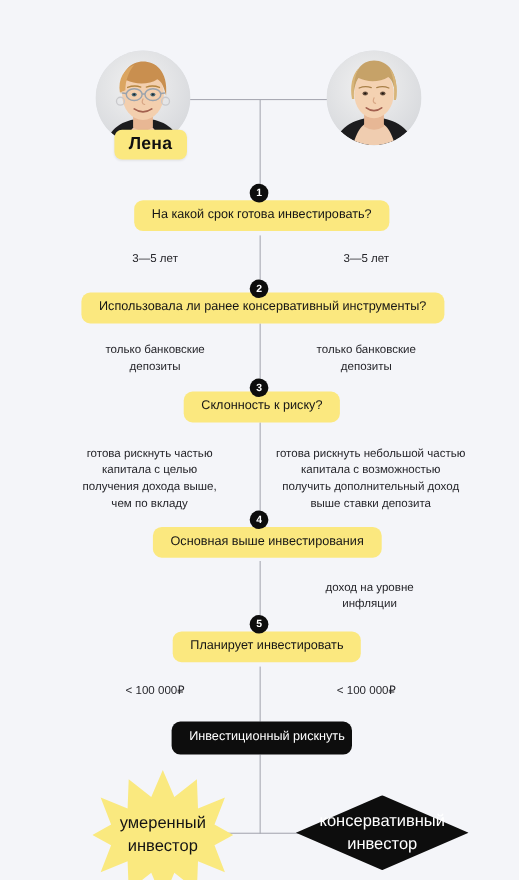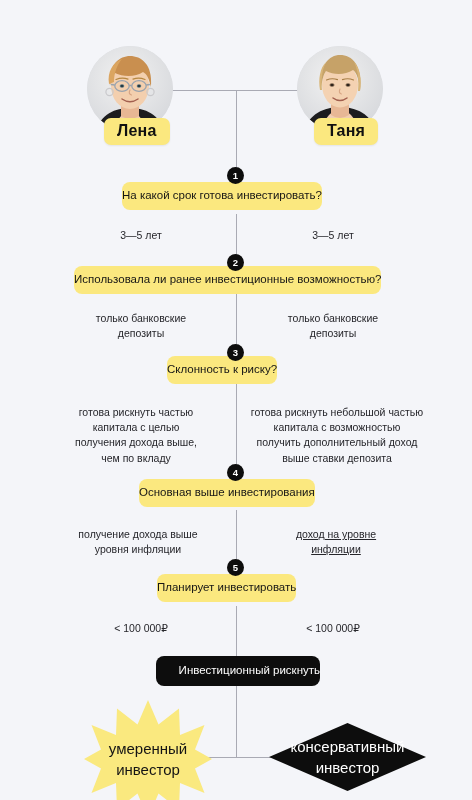--- a/index.html
+++ b/index.html
@@ -28,23 +28,23 @@
   .name-tag{
     position:absolute;background:#fbe87f;border-radius:7px;
     padding:4px 13px 5px;font-size:16px;font-weight:700;
     color:#101010;letter-spacing:.2px;line-height:1.15;
     white-space:nowrap;box-shadow:0 1px 2px rgba(0,0,0,.07);
   }
 
   
   .pill{
     position:absolute;background:#fbe87f;border-radius:8px;
-    display:flex;align-items:center;justify-content:flex-end;
+    display:flex;align-items:center;justify-content:flex-start;
     font-size:11.5px;color:#151515;line-height:1.2;
-    height:28px;padding:0 0;white-space:nowrap;
+    height:28px;padding:0 16px;white-space:nowrap;
     box-sizing:border-box;
   }
   .pill.dark{background:#0d0d0d;color:#ffffff;font-size:11.5px;height:30px;border-radius:8px;}
 
   
   .badge{
     position:absolute;width:17px;height:17px;border-radius:50%;
     background:#0d0d0d;color:#fff;font-size:9.5px;font-weight:700;
     display:flex;align-items:center;justify-content:center;
     z-index:5;line-height:1;
@@ -163,38 +163,35 @@
         <ellipse cx="51" cy="39" rx="2.5" ry="1.8" fill="#6a5340"></ellipse>
         <circle cx="35" cy="39" r="1" fill="#1c1510"></circle>
           <circle cx="51" cy="39" r="1" fill="#1c1510"></circle>
         <path d="M29.5 34 q5.5 -2.3 11 -.4" stroke="#a98048" stroke-width="1.2" fill="none" stroke-linecap="round"></path>
         <path d="M45.5 33.6 q5.5 -1.9 11 .4" stroke="#a98048" stroke-width="1.2" fill="none" stroke-linecap="round"></path>
         <path d="M43 43 q-1.8 4 1.4 5" stroke="#d8a785" stroke-width="1.1" fill="none" stroke-linecap="round"></path>
         <path d="M36 52 q7 5.2 14 0" stroke="#a3604f" stroke-width="1.5" fill="none" stroke-linecap="round"></path>
       </g>
     </svg>
   </div>
-  <div class="name-tag" style="left:314px;top:94px;">
-    <span>Таня</span>
-  </div>
 
   <div class="badge" style="left:227px;top:143px;">
     <span>1</span>
   </div>
   <div class="pill" style="left:122px;top:158px;">
     <span>На какой срок готова инвестировать?</span>
   </div>
   <div class="answer" style="left:56px;top:204px;width:170px;">3—5 лет</div>
   <div class="answer" style="left:248px;top:204px;width:170px;">3—5 лет</div>
 
   <div class="badge" style="left:227px;top:230px;">
     <span>2</span>
   </div>
   <div class="pill" style="left:74px;top:242px;">
-    <span>Использовала ли ранее инвестиционные возможностью?</span>
+    <span>Использовала ли ранее консервативный инструменты?</span>
   </div>
   <div class="answer" style="left:56px;top:287px;width:170px;">только банковские
 депозиты</div>
   <div class="answer" style="left:248px;top:287px;width:170px;">только банковские
 депозиты</div>
 
   <div class="badge" style="left:227px;top:320px;">
     <span>3</span>
   </div>
   <div class="pill" style="left:167px;top:332px;">
@@ -208,23 +205,21 @@
 капитала с возможностью
 получить дополнительный доход
 выше ставки депозита</div>
 
   <div class="badge" style="left:227px;top:440px;">
     <span>4</span>
   </div>
   <div class="pill" style="left:139px;top:455px;">
     <span>Основная выше инвестирования</span>
   </div>
-  <div class="answer" style="left:50px;top:503px;width:176px;">получение дохода выше
-уровня инфляции</div>
-  <div class="answer" style="left:248px;top:503px;width:176px;text-decoration:underline;">доход на уровне
+  <div class="answer" style="left:248px;top:503px;width:176px;">доход на уровне
 инфляции</div>
 
   <div class="badge" style="left:227px;top:535px;">
     <span>5</span>
   </div>
   <div class="pill" style="left:157px;top:550px;">
     <span>Планирует инвестировать</span>
   </div>
   <div class="answer" style="left:56px;top:597px;width:170px;">&lt; 100 000₽</div>
   <div class="answer" style="left:248px;top:597px;width:170px;">&lt; 100 000₽</div>

